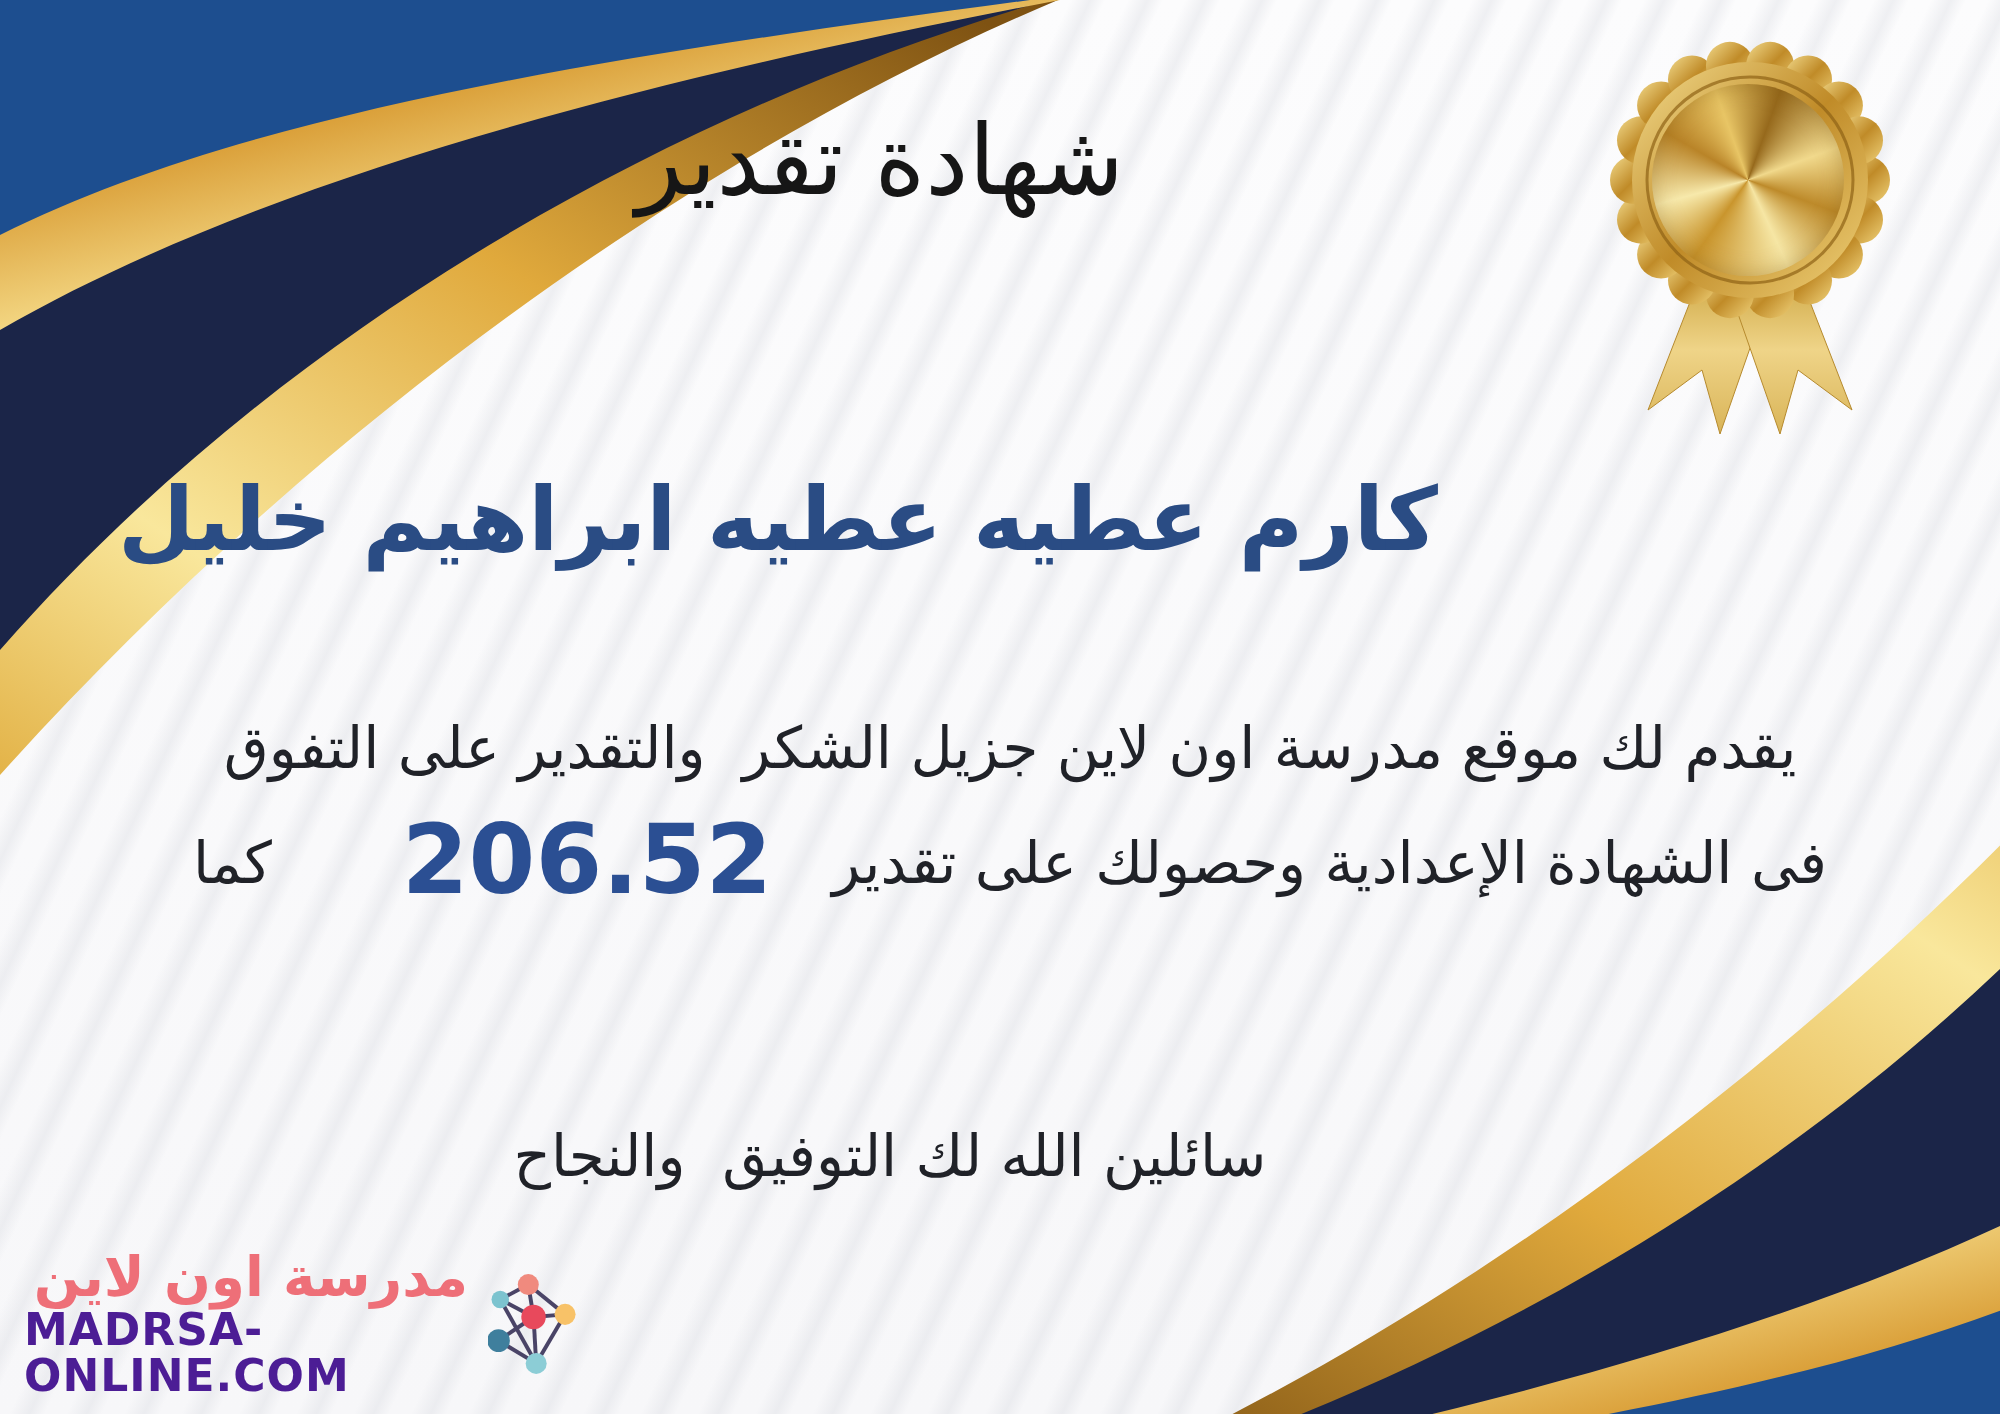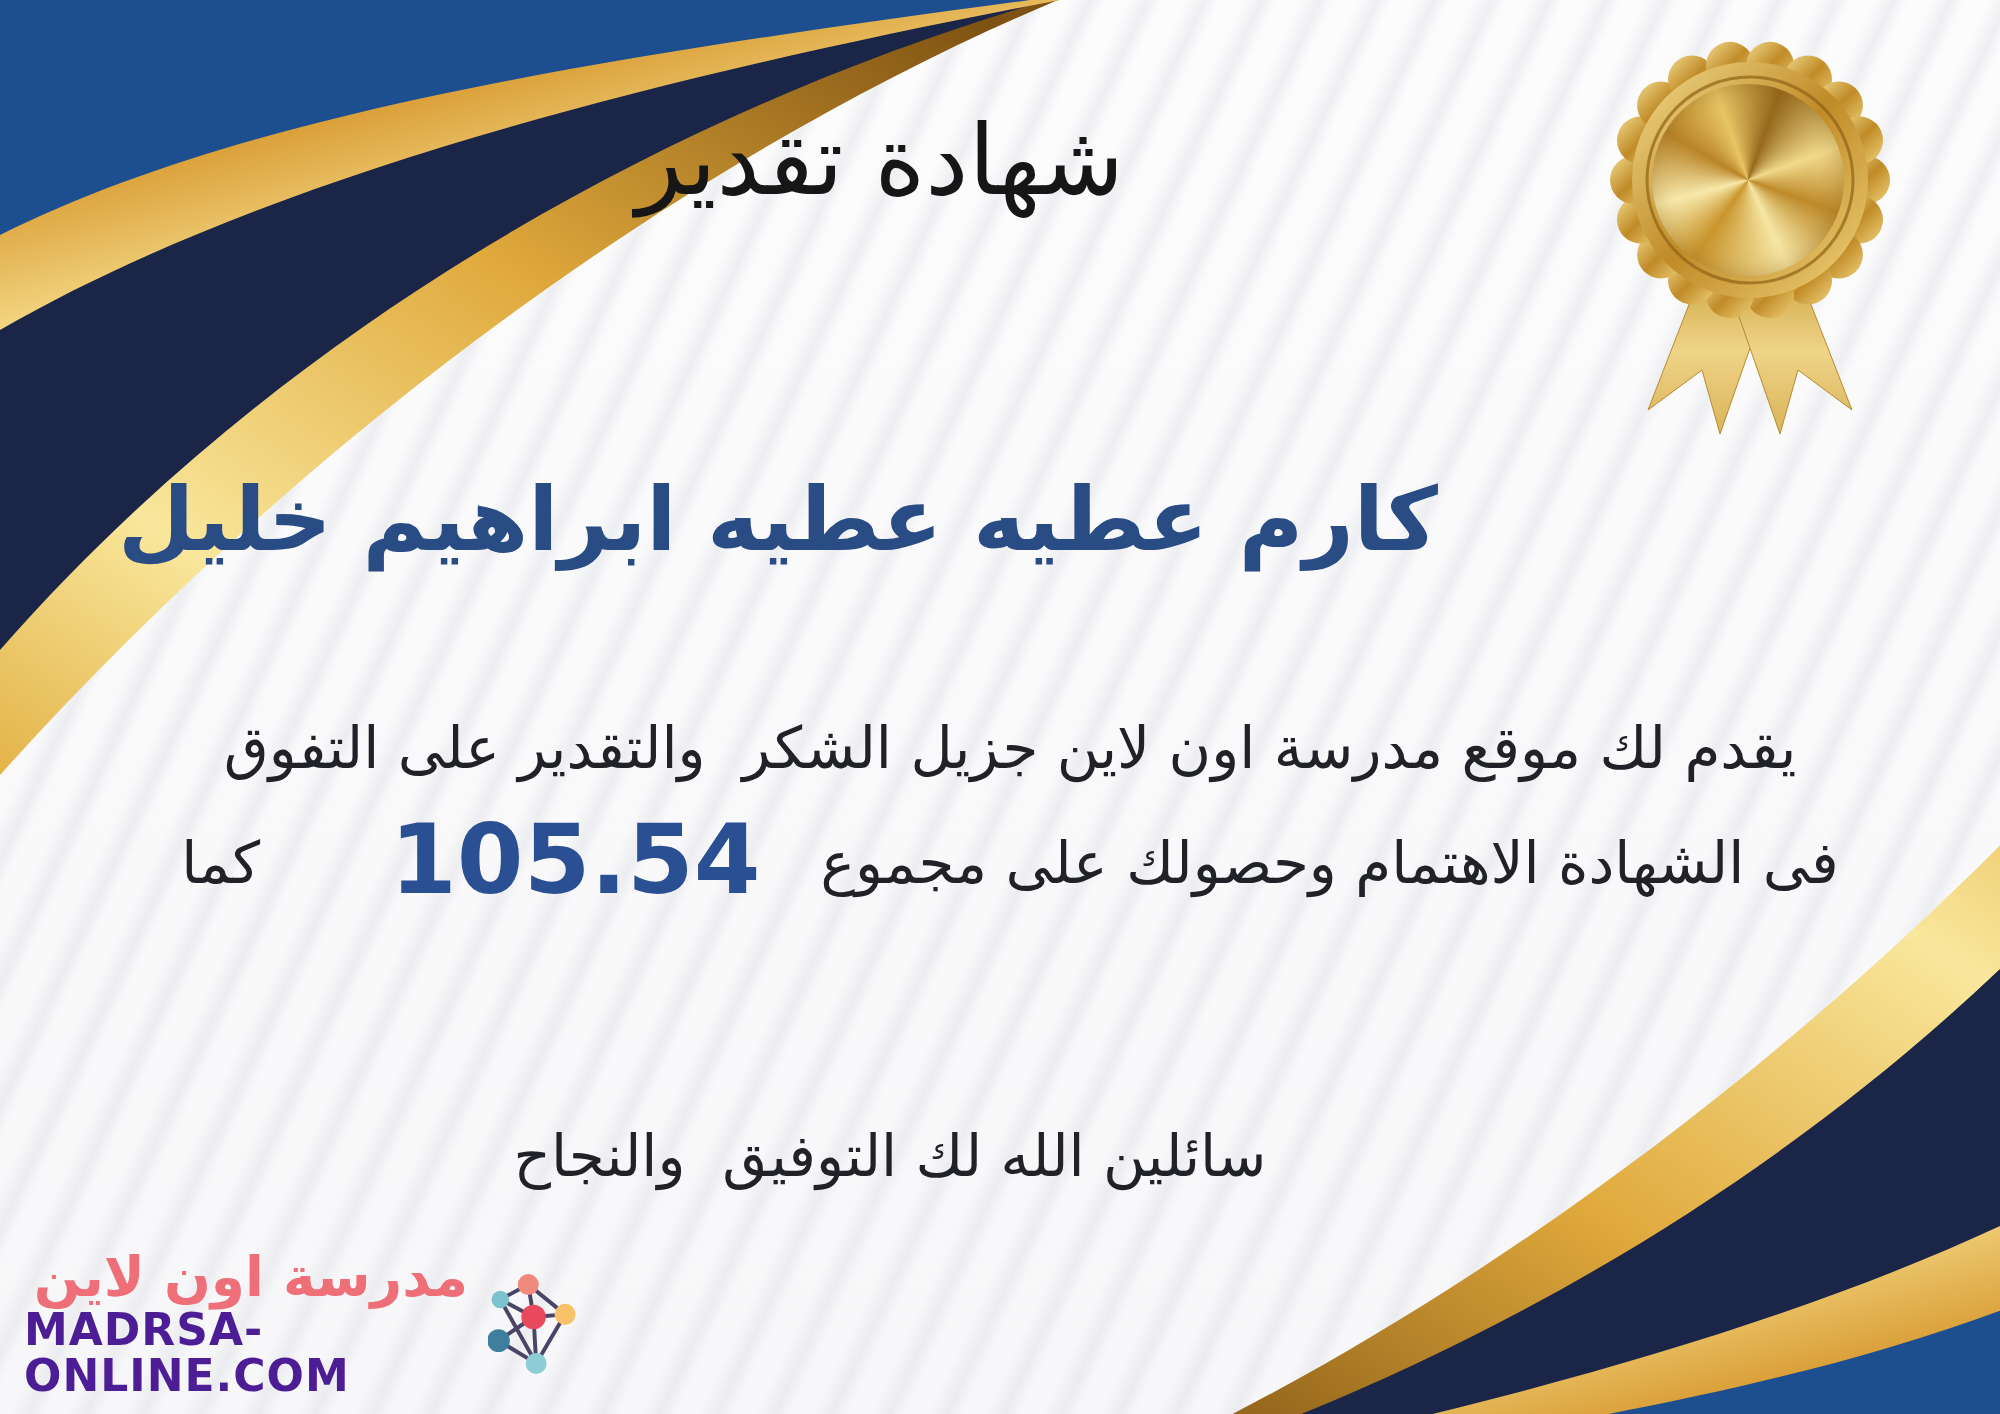--- a/index.html
+++ b/index.html
@@ -147,21 +147,21 @@
   </svg>
   <div class="medal-face"></div>
 </div>
 
 <div class="title">شهادة تقدير</div>
 
 <div class="recipient">كارم عطيه عطيه ابراهيم خليل</div>
 
 <div class="body-text">
   <div class="line">يقدم لك موقع مدرسة اون لاين جزيل الشكر &nbsp;والتقدير على التفوق</div>
-  <div class="line"><span>فى الشهادة الاهتمام وحصولك على مجموع</span><span class="score">105.54</span><span>كما</span></div>
+  <div class="line"><span>فى الشهادة الإعدادية وحصولك على تقدير</span><span class="score">206.52</span><span>كما</span></div>
 </div>
 
 <div class="closing">سائلين الله لك التوفيق &nbsp;والنجاح</div>
 
 <div class="logo">
   <div class="logo-text">
     <span class="logo-ar">مدرسة اون لاين</span>
     <span class="logo-url">MADRSA-ONLINE.COM</span>
   </div>
   <svg width="120" height="132" viewBox="0 0 110 122">

